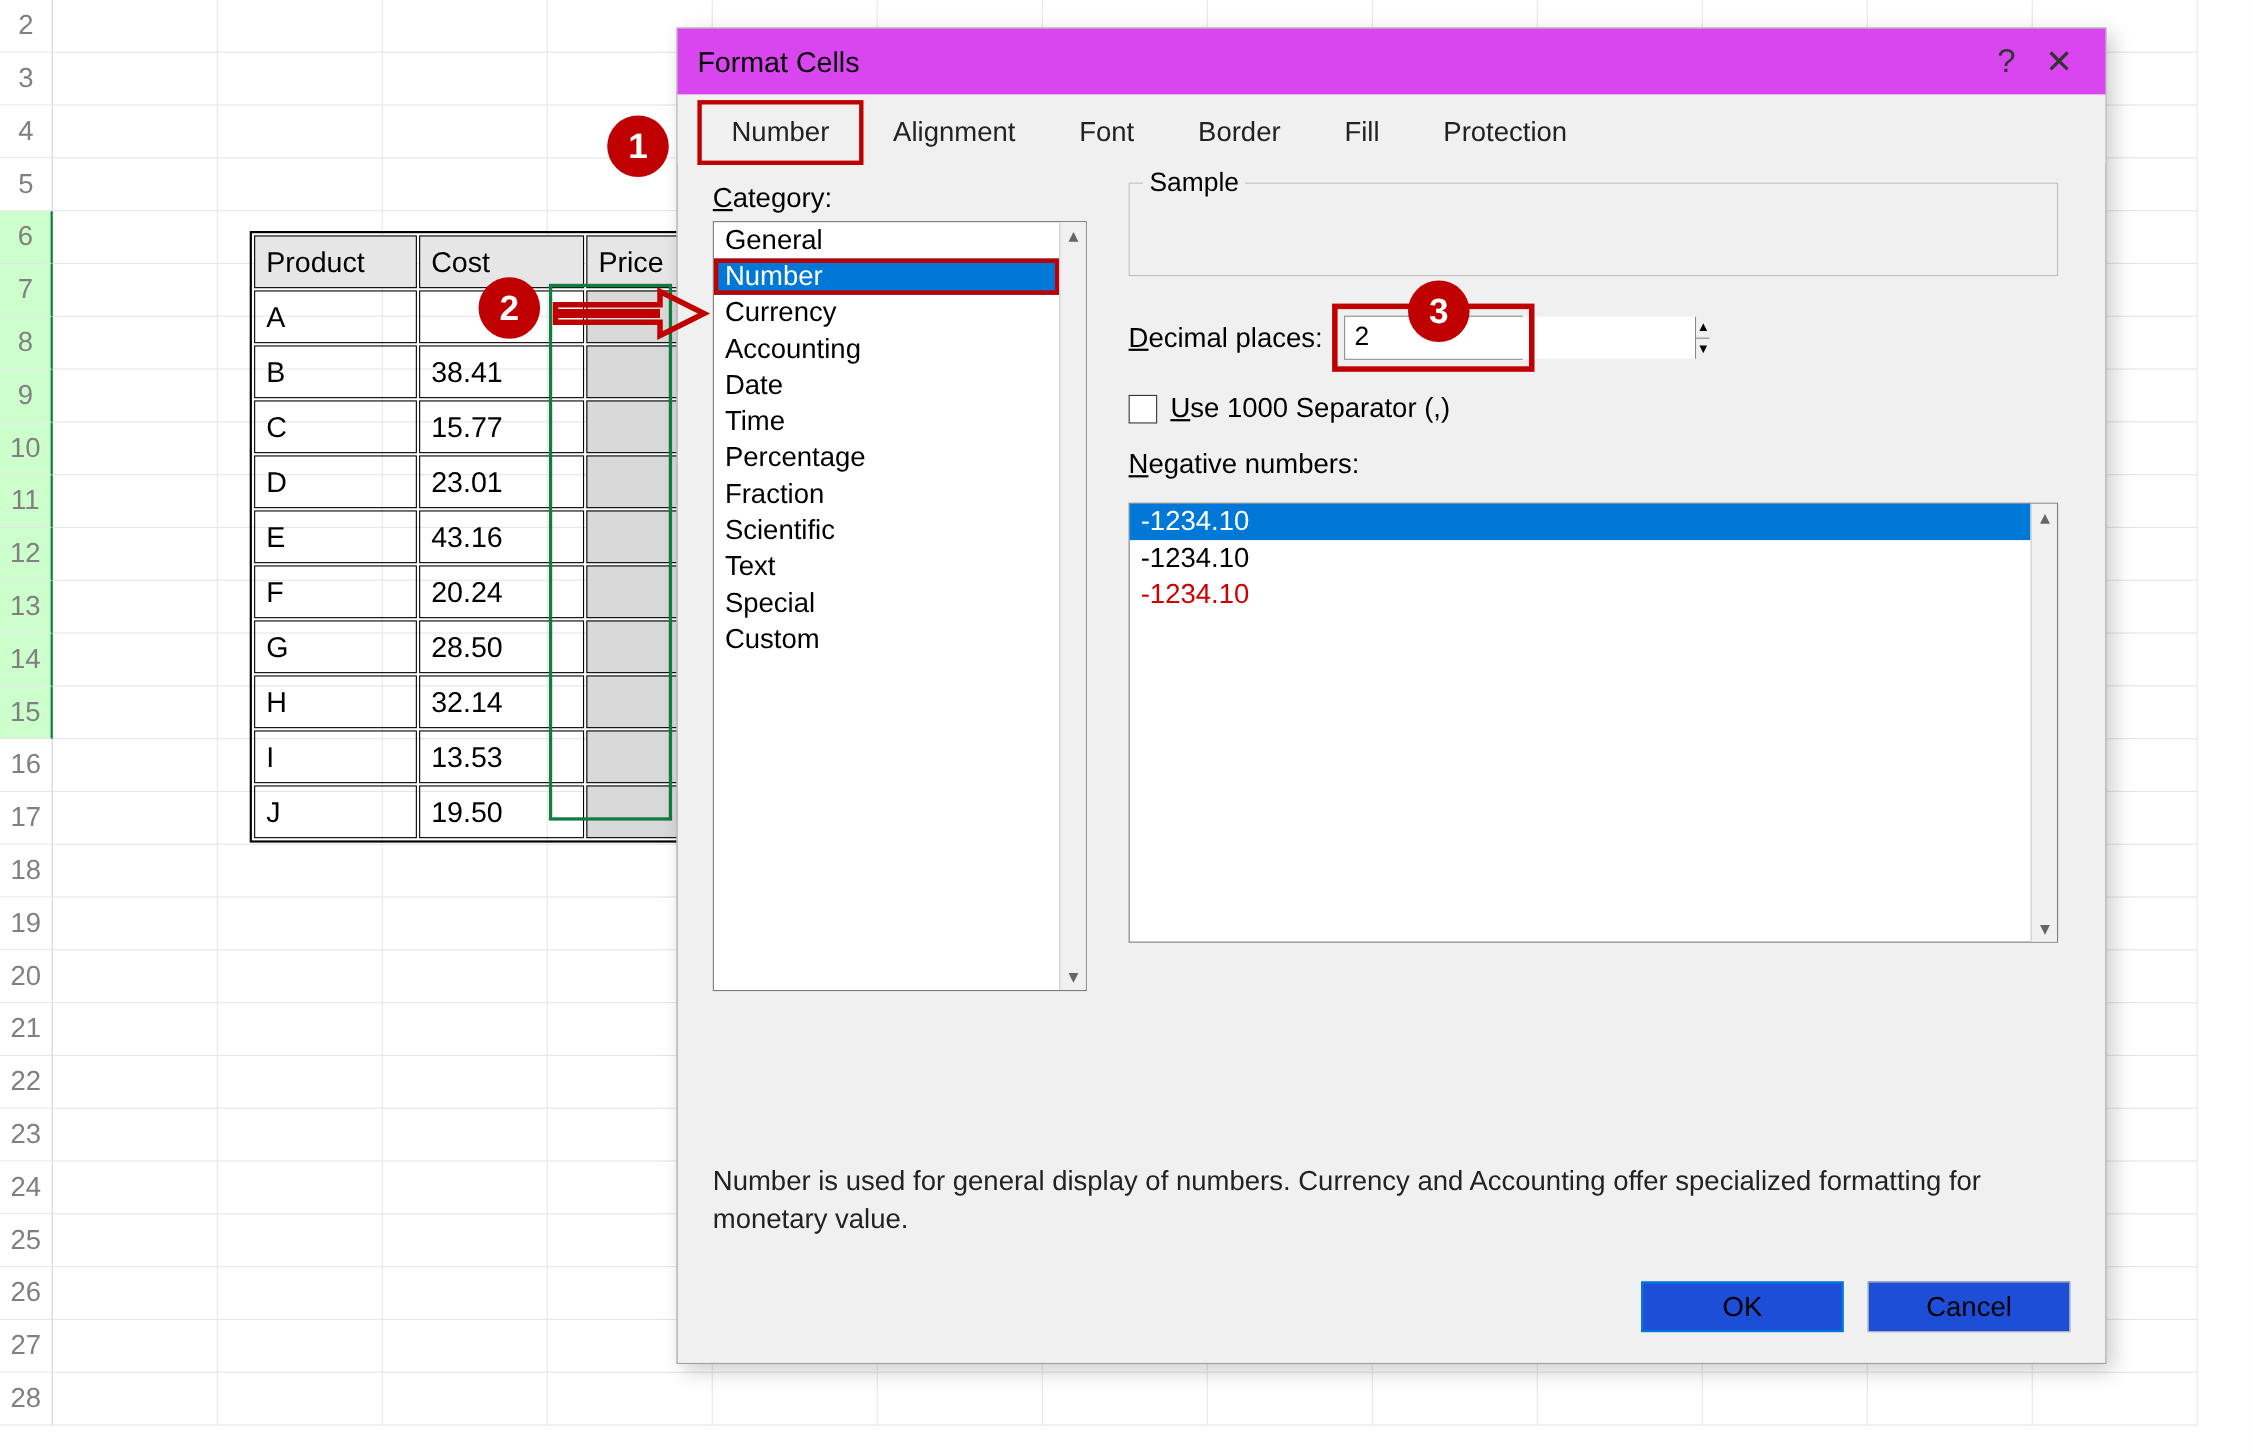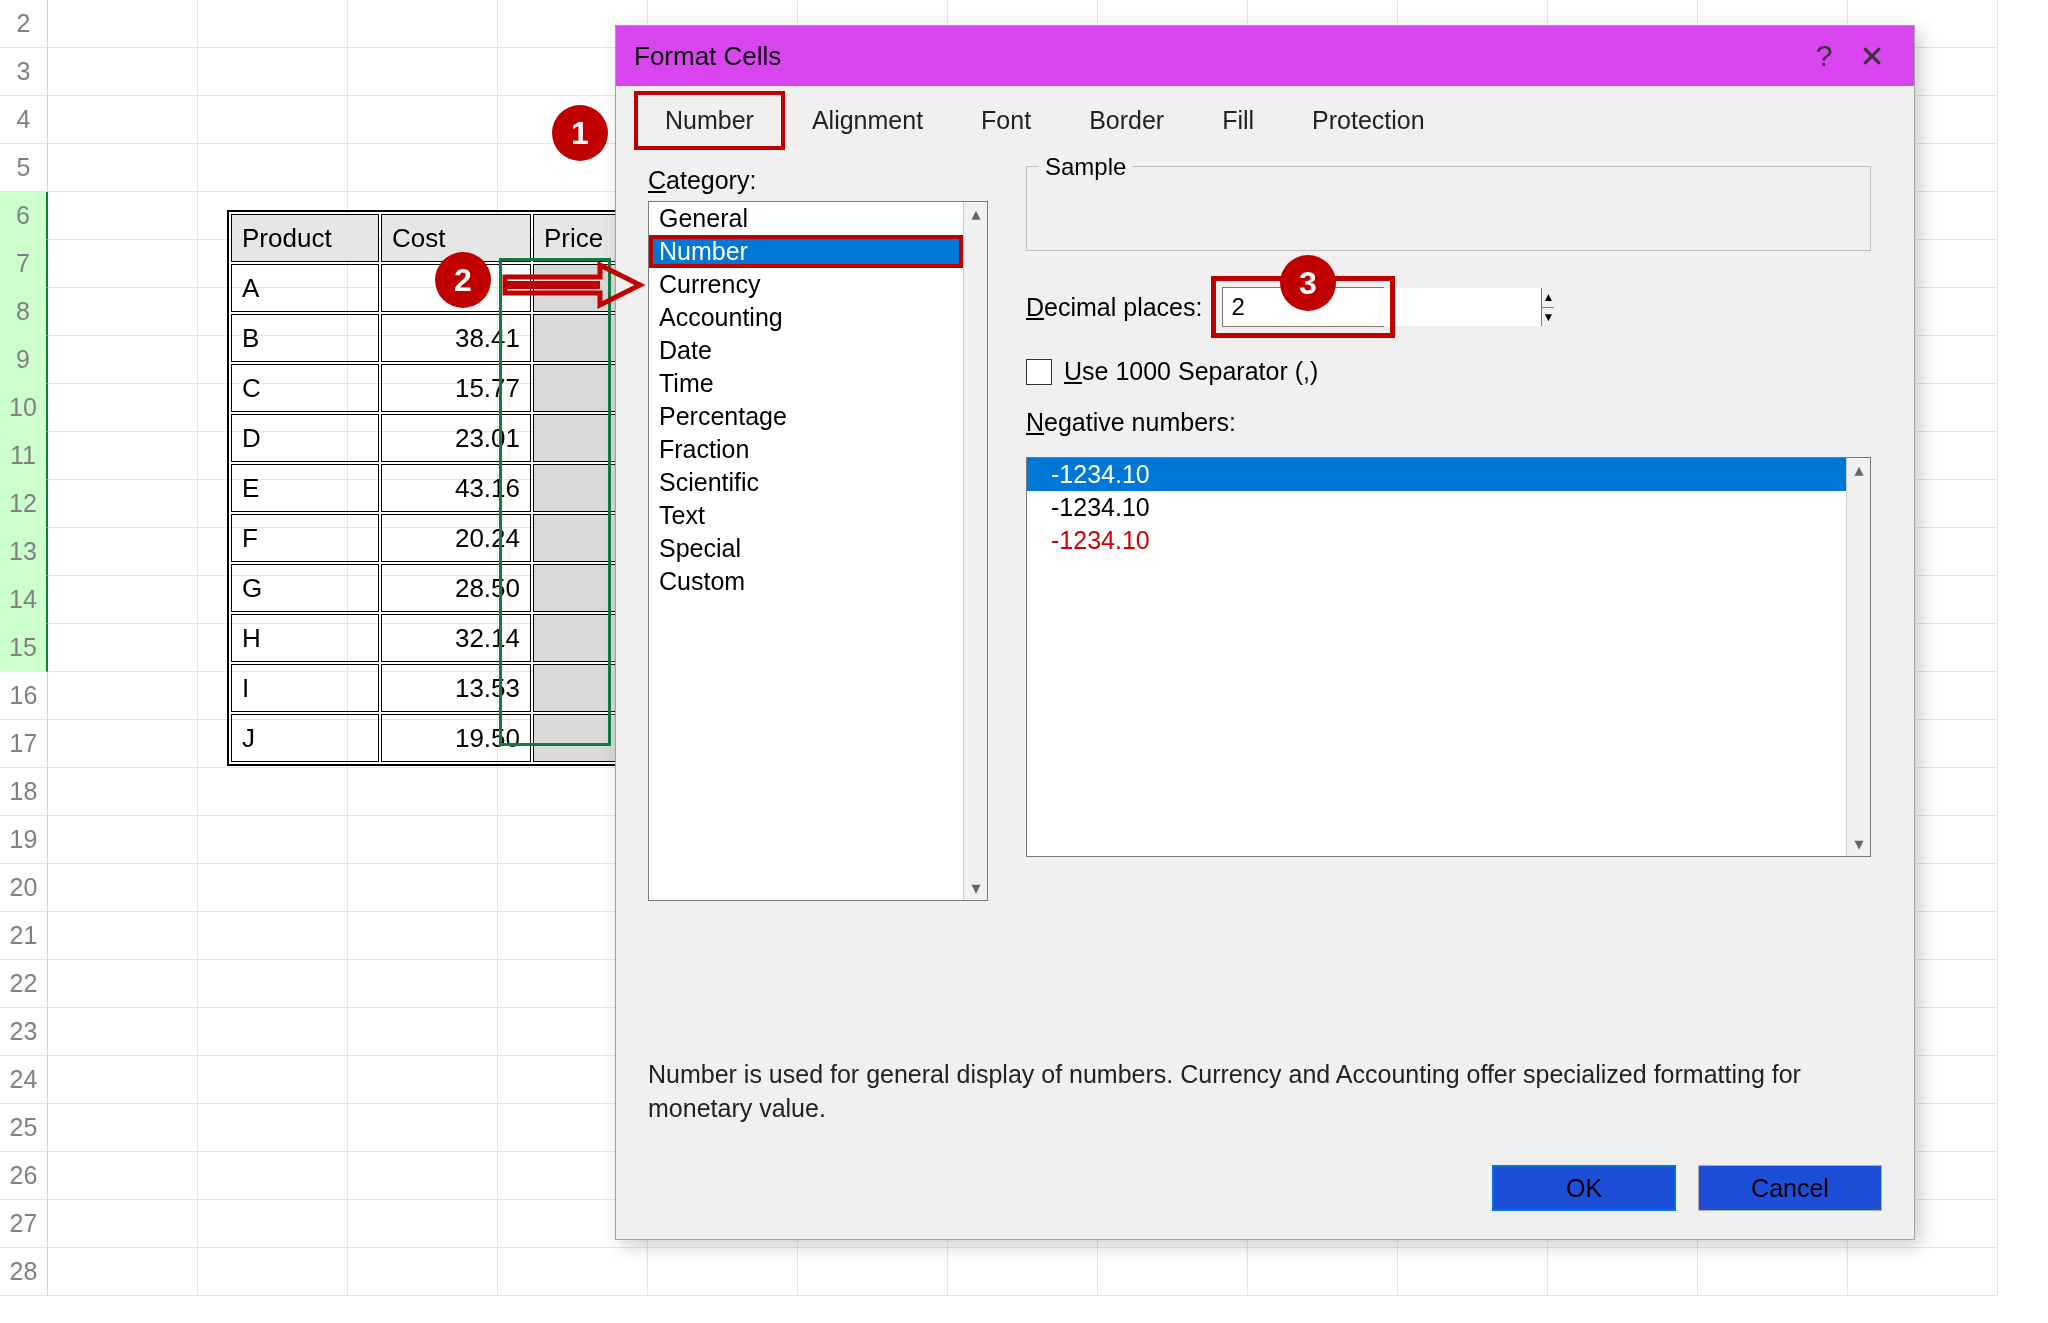--- a/index.html
+++ b/index.html
@@ -13,21 +13,21 @@
 .cells { position: absolute; left: 48px; top: 0; }
 .cellrow { display:flex; height:48px; }
 .cell { width:150px; height:48px; border-right:1px solid #e6e6e6; border-bottom:1px solid #e6e6e6; }
 
 
 .dtable { position: absolute; left: 200px; top: 210px; border:2px solid #000;margin-left:27px; }
 .dtable th, .dtable td { border:1px solid #000; height:48px; padding: 0 10px; font-size:26px; font-weight:normal; text-align:left; }
 .dtable th { background: #e6e6e6; }
 .dtable .pricecell { background: #d9d9d9; width:110px; }
 .dtable .prod { width:148px; }
-.dtable .cost { width:150px; text-align:right; }
+.dtable .cost { width:150px; }
 .selbox { position:absolute; left:499px; top:258px; width:112px; height:488px; border:3px solid #107c41; pointer-events:none; }
 
 
 .dialog { position:absolute; left:615px; top:25px; width:1300px; height:1215px; background:#f0f0f0; border:1px solid #a0a0a0; box-shadow: 6px 6px 18px rgba(0,0,0,.2); }
 .titlebar { height:60px; background:#d946ef; display:flex; align-items:center; padding:0 18px; }
 .titlebar .title { font-size:26px; flex:1; }
 .titlebar .tbtn { width:48px; height:48px; display:flex; align-items:center; justify-content:center; font-size:30px; color:#333; }
 .tabbar { height:62px; display:flex; align-items:flex-end; padding-left:20px; gap:0; background:#f0f0f0; border-bottom:1px solid #f0f0f0; }
 .tab { padding: 12px 28px; font-size:25px; color:#222; border:1px solid transparent; border-bottom:none; }
 .tab.active { background:#f0f0f0; border:1px solid #a0a0a0; border-bottom:1px solid #f0f0f0; position:relative; top:1px; }
@@ -59,21 +59,21 @@
 .spinbtns div { flex:1; display:flex; align-items:center; justify-content:center; font-size:12px; border-bottom:1px solid #7a7a7a; background:#f0f0f0; }
 .spinbtns div:last-child { border-bottom:none; }
 .decbox { outline:5px solid #c00000; padding:6px; }
 
 .chkrow { display:flex; align-items:center; gap:12px; font-size:25px; margin-bottom:22px; }
 .chkbox { width:26px; height:26px; border:1px solid #333; background:#fff; }
 
 .neglabel { font-size:25px; margin-bottom:20px; }
 .negbox { width:845px; height:400px; border:1px solid #7a7a7a; background:#fff; display:flex; }
 .neglist { flex:1; }
-.neglist .nitem { padding:2px 24px; font-size:25px; }
+.neglist .nitem { padding:2px 10px; font-size:25px; }
 .neglist .nitem.sel { background:#0078d7; color:#fff; }
 .neglist .nitem.red { color:#d00000; }
 
 .desc { position:absolute; left:32px; top:910px; width:1230px; font-size:25px; color:#222; line-height:1.35; }
 
 .btnrow { position:absolute; right:32px; bottom:28px; display:flex; gap:22px; }
 .btn { width:184px; height:46px; font-size:25px; display:flex; align-items:center; justify-content:center; background:#1d4ed8; border:1px solid #adadad; }
 .btn.primary { border:2px solid #0078d7; }
 
 

